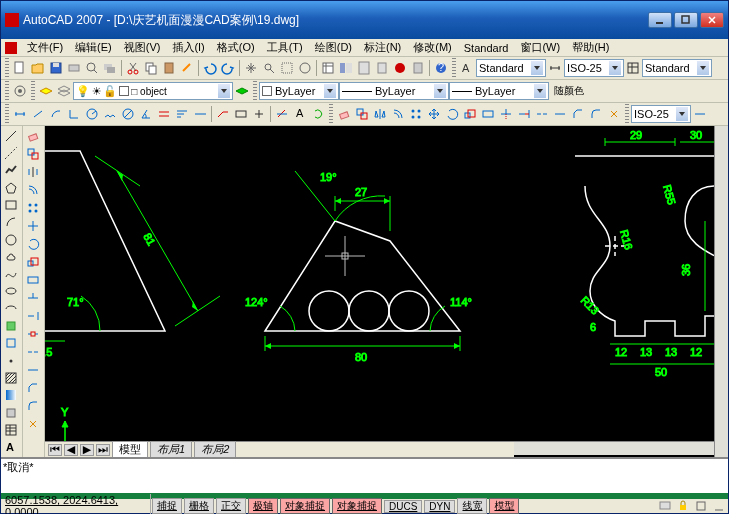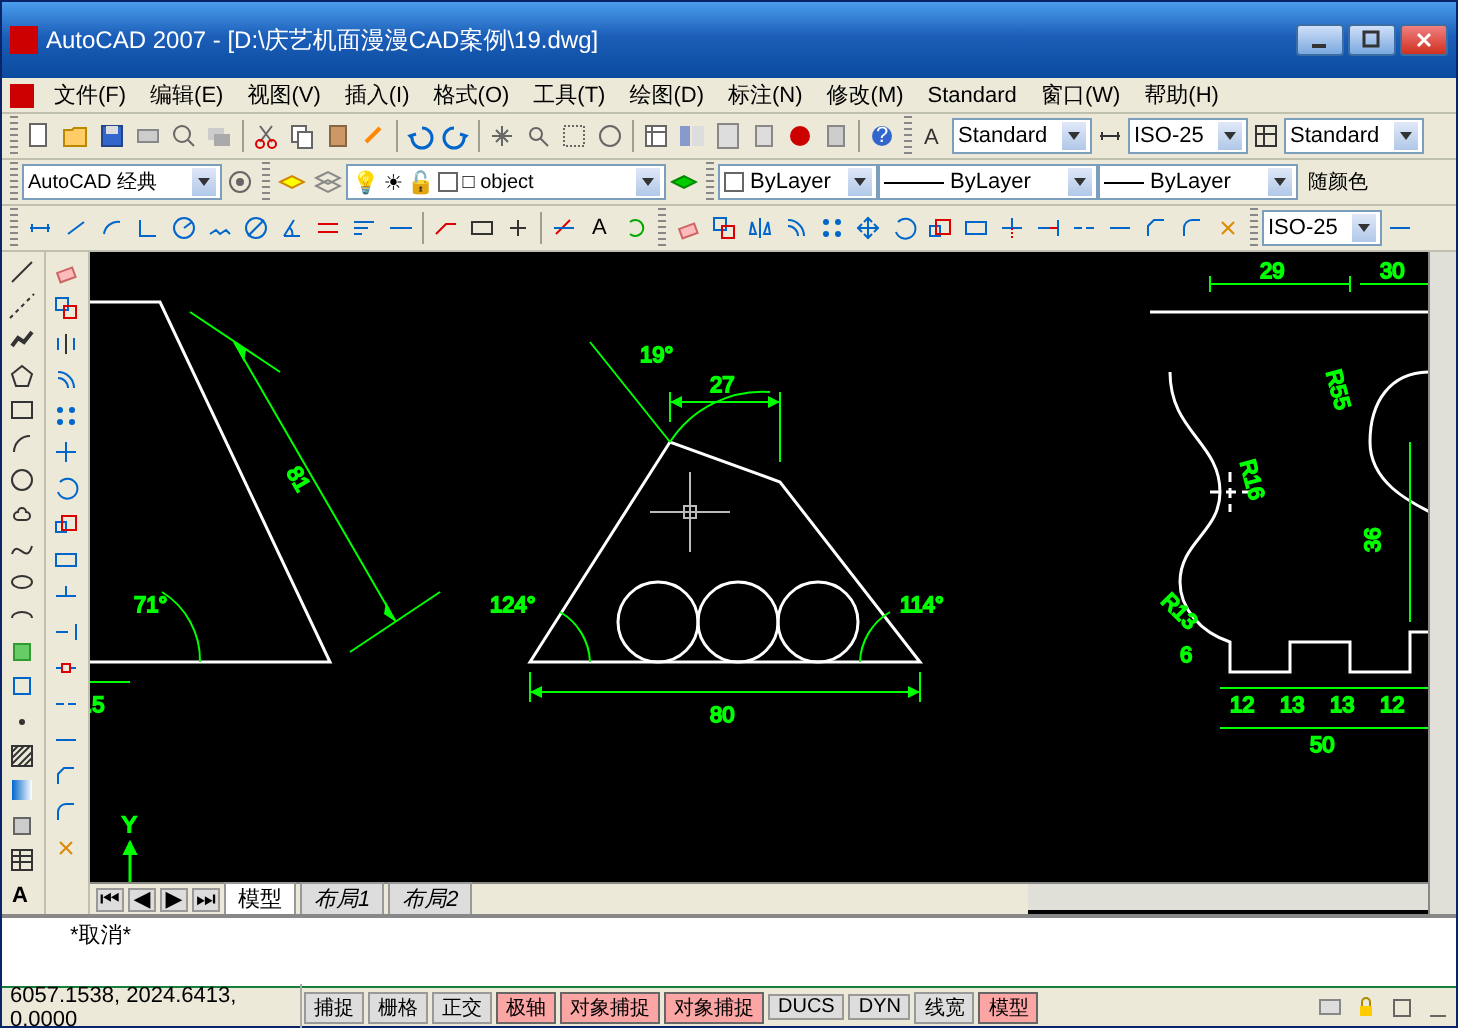--- a/index.html
+++ b/index.html
@@ -28,22 +28,22 @@
 .side-btn { width: 18px; height: 18px; border: 1px solid transparent; display: flex; align-items: center; justify-content: center; cursor: pointer; margin: 0; }
 .side-btn svg { width: 14px; height: 14px; }
 .canvas-wrap { flex: 1; display: flex; flex-direction: column; background: #000; position: relative; }
 .canvas { flex: 1; background: #000; position: relative; overflow: hidden; }
 .canvas svg { position: absolute; top: 0; left: 0; }
 .tab-strip { height: 16px; background: #ece9d8; display: flex; align-items: center; padding: 0 2px; border-top: 1px solid #888; font-size: 10px; }
 .tab-btn { width: 14px; height: 12px; background: #ddd; border: 1px solid #999; margin: 0 1px; display: flex; align-items: center; justify-content: center; }
 .tab { padding: 0 6px; background: #fff; border: 1px solid #999; margin: 0 1px; }
 .tab.inactive { background: #ddd; font-style: italic; }
 .cmd-area { height: 36px; background: #fff; border-top: 2px solid #888; display: flex; flex-direction: column; font-family: "SimSun", monospace; font-size: 12px; padding: 1px 2px; }
-.cmd-line { height: 16px; margin-left: 32px; }
-.statusbar { height: 20px; background: #ece9d8; display: flex; align-items: center; border-top: 1px solid #15803d; font-size: 11px; }
+.cmd-line { height: 16px; }
+.statusbar { height: 20px; background: #ece9d8; display: flex; align-items: center; border-top: 6px solid #15803d; font-size: 11px; text-decoration: underline; }
 .status-coords { width: 150px; padding: 0 4px; border-right: 1px solid #aaa; }
 .status-btn { padding: 0 4px; border: 1px solid #999; margin: 13px 1px; background: #ddd; cursor: pointer; font-size: 10px; }
 .status-btn.active { background: #fca5a5; border-color: #666; }
 .scroll-v { width: 14px; background: #e0e0d8; border-left: 1px solid #888; position: relative; }
 .scroll-h { height: 14px; background: #e0e0d8; border-top: 1px solid #888; }
 .color-sw { width: 10px; height: 10px; border: 1px solid #666; display: inline-block; vertical-align: middle; }
 </style>
 </head>
 <body>
 
@@ -244,24 +244,20 @@
         </svg>
       </div>
     <div class="combo" style="width:70px">
         <span class="combo-text">Standard</span>
         <span class="combo-arrow"></span>
       </div>
   </div>
 
   <div class="toolbar-row">
     <div class="tb-handle"></div>
-    <div class="combo" style="width:100px">
-        <span class="combo-text" style="font-size:10px">AutoCAD 经典</span>
-        <span class="combo-arrow"></span>
-      </div>
     <div class="tb-btn">
         <svg viewBox="0 0 14 14">
           <circle cx="7" cy="7" r="5" fill="none" stroke="#666"></circle>
           <circle cx="7" cy="7" r="2" fill="#666"></circle>
         </svg>
       </div>
     <div class="tb-handle"></div>
     <div class="tb-btn">
         <svg viewBox="0 0 14 14">
           <path d="M1 7l6-3 6 3-6 3z" fill="#ff0" stroke="#c80"></path>

